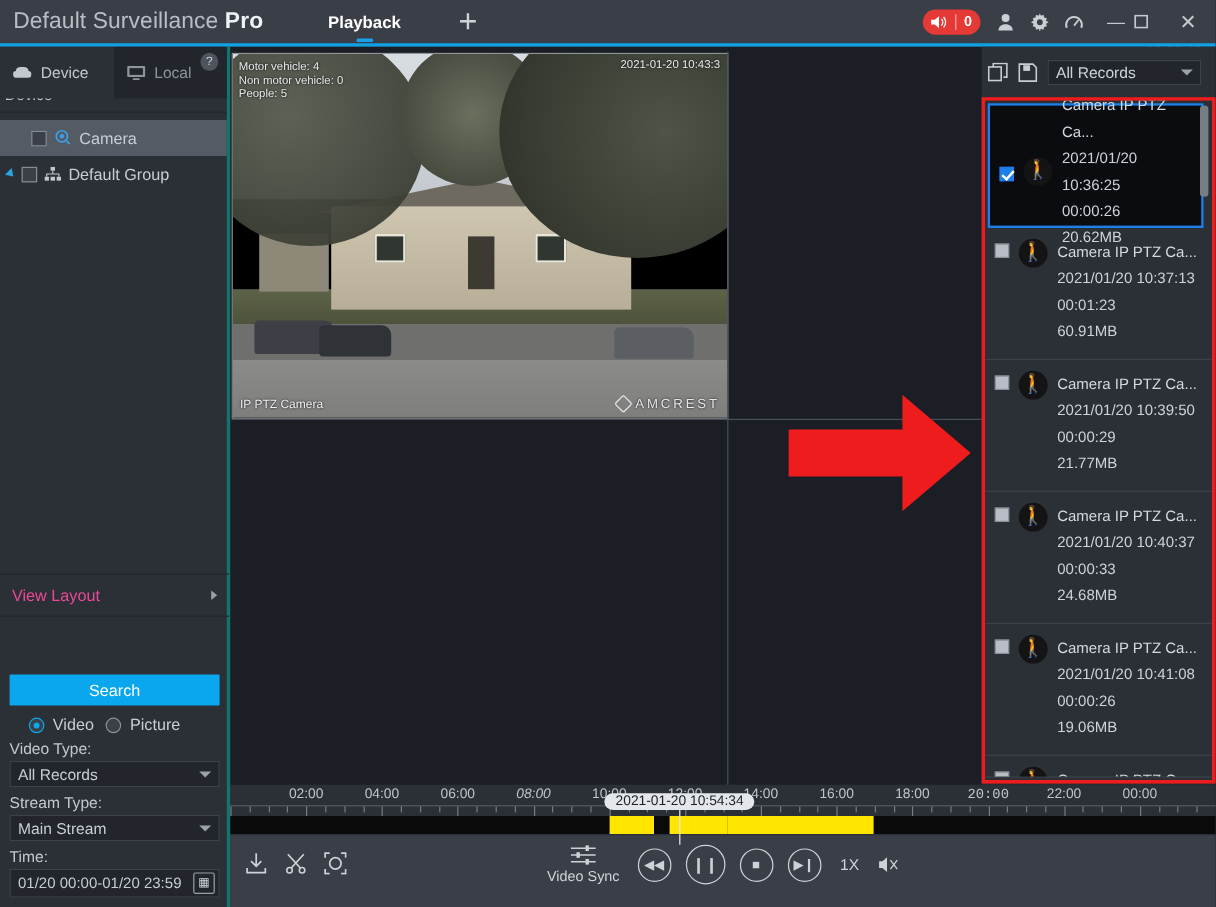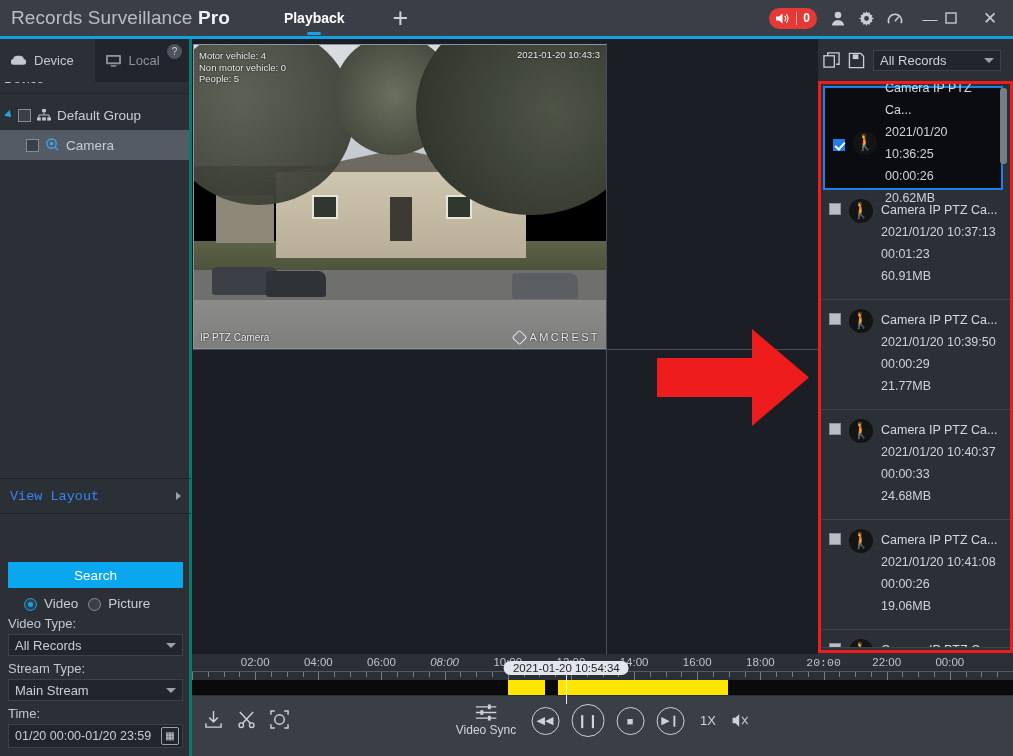--- a/index.html
+++ b/index.html
@@ -75,21 +75,21 @@
   }
   .search-row input::placeholder { color:#7e848c; }
   .tree { padding-top:6px; }
   .tree-row { display:flex; align-items:center; height:30px; padding-left:4px; gap:6px; font-size:13.5px; cursor:pointer;}
   .tree-row.child { padding-left:26px; background:#555b65; }
   .tri { width:0;height:0;border-left:6px solid #2aa4e0;border-top:4px solid transparent;border-bottom:4px solid transparent; transform:rotate(45deg); margin-left:2px;}
   .cb { width:13px; height:13px; border:1px solid #868c94; background:#3b4048; display:inline-block; flex:none;}
   .view-layout {
     position:absolute; left:0; bottom:242px; width:191px; height:36px;
     display:flex; align-items:center; justify-content:space-between; padding:0 10px;
-    font-size:13.5px; color:#3b82f6; border-top:1px solid #23262c; border-bottom:1px solid #23262c; cursor:pointer;font-family:Liberation Mono, monospace;
+    font-size:13.5px; color:#ec4899; border-top:1px solid #23262c; border-bottom:1px solid #23262c; cursor:pointer;
   }
   .arrow-r { width:0;height:0;border-left:5px solid #9ba1a9;border-top:4px solid transparent;border-bottom:4px solid transparent;}
   .search-panel { position:absolute; left:0; bottom:0; width:191px; padding:12px 8px 0 8px; }
   .btn-search {
     width:175px; height:26px; background:#0aa7ef; color:#fff; font-size:13.5px;
     border:0; border-radius:1px; cursor:pointer; font-family:"Liberation Sans", sans-serif;
   }
   .radios { display:flex; align-items:center; gap:10px; margin:8px 0 4px 16px; font-size:13.5px; }
   .radios .grp { display:flex; align-items:flex-end; gap:7px; cursor:pointer; }
   .rb { width:13px;height:13px;border-radius:50%;border:1px solid #8a9099; background:#3b4048; display:inline-block; position:relative;}
@@ -134,21 +134,21 @@
   .lawn { position:absolute; left:0; top:196px; width:100%; height:34px; background:linear-gradient(#5d6348,#4b5039);}
   .drive { position:absolute; left:0; top:225px; width:100%; height:30px; background:#6f6f6d;}
   .road { position:absolute; left:0; top:252px; width:100%; height:55px; background:linear-gradient(#8c8c8a,#7d7d7b); }
   .car { position:absolute; border-radius:4px 8px 3px 3px; }
   .c1 { left:18px; top:222px; width:66px; height:28px; background:#3c3f45;}
   .c2 { left:72px; top:226px; width:60px; height:26px; background:#2f3338;}
   .c3 { left:318px; top:228px; width:66px; height:26px; background:#5b5f64;}
   .ov-left { position:absolute; left:5px; top:5px; font-size:9.5px; line-height:11.5px; color:#e9ecef; text-shadow:0 0 2px #000; white-space:pre;}
   .ov-tr { position:absolute; right:6px; top:4px; font-size:9.5px; color:#e9ecef; text-shadow:0 0 2px #000;}
   .ov-bl { position:absolute; left:6px; bottom:5px; font-size:10px; color:#eceff2; text-shadow:0 0 2px #000;}
-  .wm { position:absolute; right:6px; bottom:5px; font-size:11px; letter-spacing:2.4px; color:#e6e9ec; text-shadow:0 0 2px #000; display:flex; align-items:center; gap:4px;margin-top:40px;}
+  .wm { position:absolute; right:6px; bottom:5px; font-size:11px; letter-spacing:2.4px; color:#e6e9ec; text-shadow:0 0 2px #000; display:flex; align-items:flex-start; gap:4px;margin-top:40px;}
   .wm-hex { width:11px;height:11px; border:1.6px solid #e6e9ec; transform:rotate(45deg); border-radius:2px;}
   .splitv { position:absolute; left:414px; top:4px; width:1px; height:612px; background:#4a4f57;}
   .splith { position:absolute; left:1px; top:310px; width:820px; height:1px; background:#4a4f57;}
   .collapse-handle {
     position:absolute; right:2px; top:263px; width:11px; height:90px; background:#6e737a;
     display:flex; align-items:center; justify-content:center; color:#23262b; font-size:11px; cursor:pointer;
   }
   .red-arrow { position:absolute; left:465px; top:290px; width:152px; height:97px; }
 
   
@@ -210,21 +210,21 @@
   .lay.g9::after{content:'';position:absolute;top:0;bottom:0;left:33%;width:1.3px;background:#cdd2d8;box-shadow:7px 0 0 #cdd2d8;}
   .slash { position:absolute; width:1.8px; height:22px; background:#cdd2d8; transform:rotate(35deg);}
   .fs { width:23px;height:21px; cursor:pointer; color:#cdd2d8;}
   svg { display:block; }
 </style>
 </head>
 <body>
 
 <div class="titlebar">
   <div class="app-title">
-    <span>Records Surveillance </span><b>Pro</b>
+    <span>Default Surveillance </span><b>Pro</b>
   </div>
   <div class="tab-playback">
     <span>Playback</span>
     <span class="tab-underline"></span>
   </div>
   <div class="tab-plus">+</div>
 
   <div class="tb-right">
     <div class="alarm-pill">
       <svg width="15" height="13" viewBox="0 0 15 13">
@@ -281,40 +281,40 @@
         </svg>
       <span class="lbl">Local</span>
       <span class="help-badge">?</span>
     </div>
   </div>
   <div class="dev-select">
     <span>Device</span>
     <span class="caret"></span>
   </div>
   <div class="tree">
+    <div class="tree-row child">
+      <span class="cb"></span>
+      <svg width="15" height="14" viewBox="0 0 16 15">
+          <circle cx="7" cy="6" r="5" stroke="#3aa0e8" stroke-width="1.5" fill="none"></circle>
+          <circle cx="7" cy="6" r="2" fill="#3aa0e8"></circle>
+          <path d="M10.5 9.5l3.5 3.5" stroke="#3aa0e8" stroke-width="1.5"></path>
+        </svg>
+      <span>Camera</span>
+    </div>
     <div class="tree-row">
       <span class="tri"></span>
       <span class="cb"></span>
       <svg width="14" height="12" viewBox="0 0 15 13">
           <rect x="5.5" y="0" width="4" height="3.5" fill="#c3c8cf"></rect>
           <rect x="0" y="9" width="4" height="3.5" fill="#c3c8cf"></rect>
           <rect x="5.5" y="9" width="4" height="3.5" fill="#c3c8cf"></rect>
           <rect x="11" y="9" width="4" height="3.5" fill="#c3c8cf"></rect>
           <path d="M7.5 3.5v3M2 9V6.5h11V9" stroke="#c3c8cf" stroke-width="1" fill="none"></path>
         </svg>
       <span>Default Group</span>
-    </div>
-    <div class="tree-row child">
-      <span class="cb"></span>
-      <svg width="15" height="14" viewBox="0 0 16 15">
-          <circle cx="7" cy="6" r="5" stroke="#3aa0e8" stroke-width="1.5" fill="none"></circle>
-          <circle cx="7" cy="6" r="2" fill="#3aa0e8"></circle>
-          <path d="M10.5 9.5l3.5 3.5" stroke="#3aa0e8" stroke-width="1.5"></path>
-        </svg>
-      <span>Camera</span>
     </div>
   </div>
   <div class="view-layout">
     <span>View Layout</span>
     <span class="arrow-r"></span>
   </div>
   <div class="search-panel">
     <button class="btn-search">Search</button>
     <div class="radios">
       <span class="grp">

